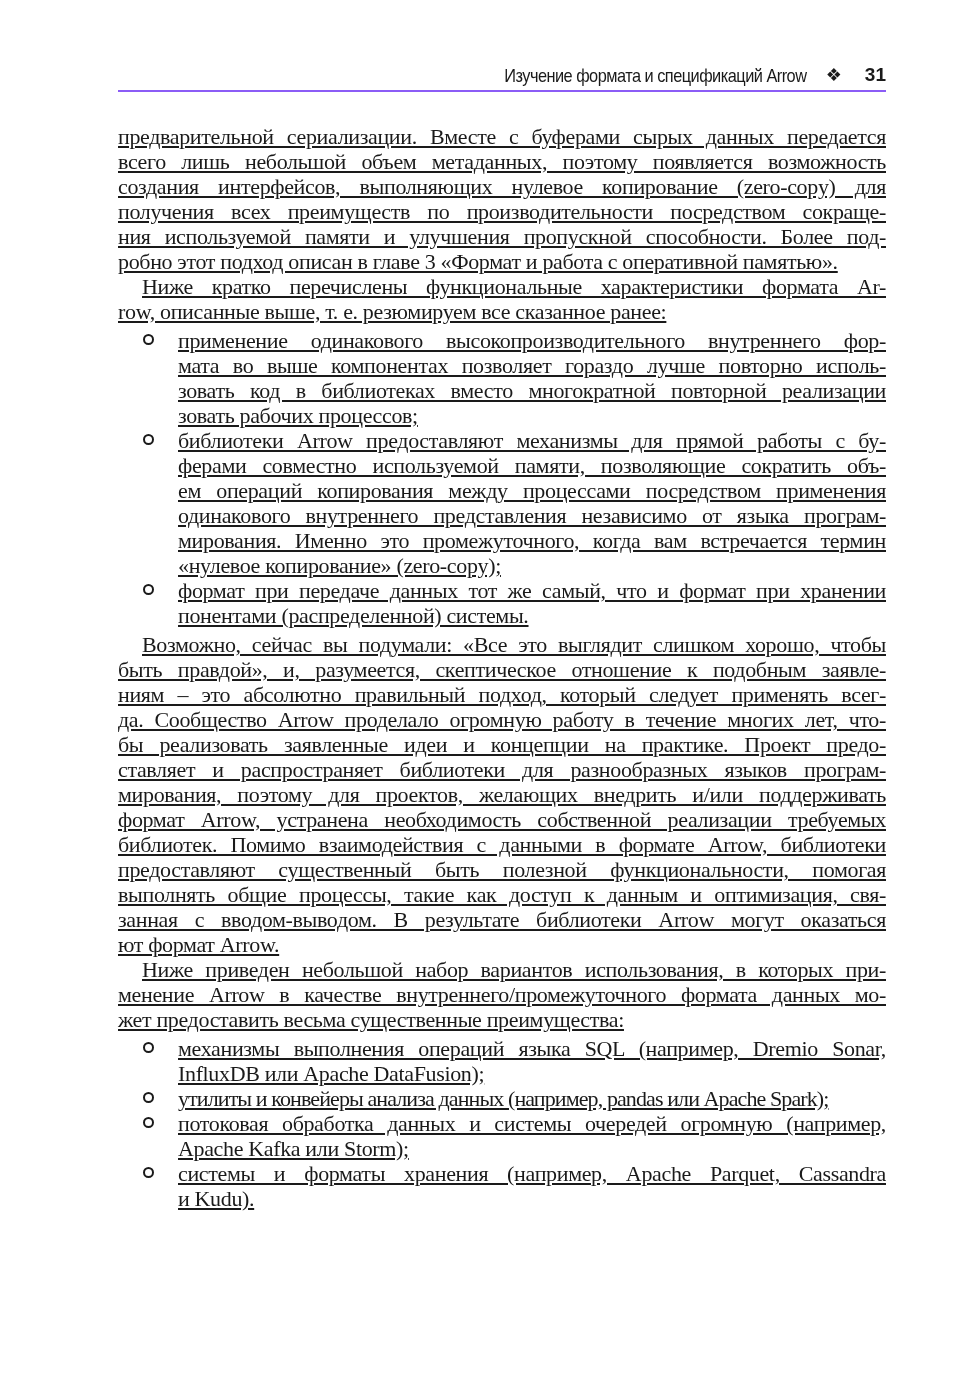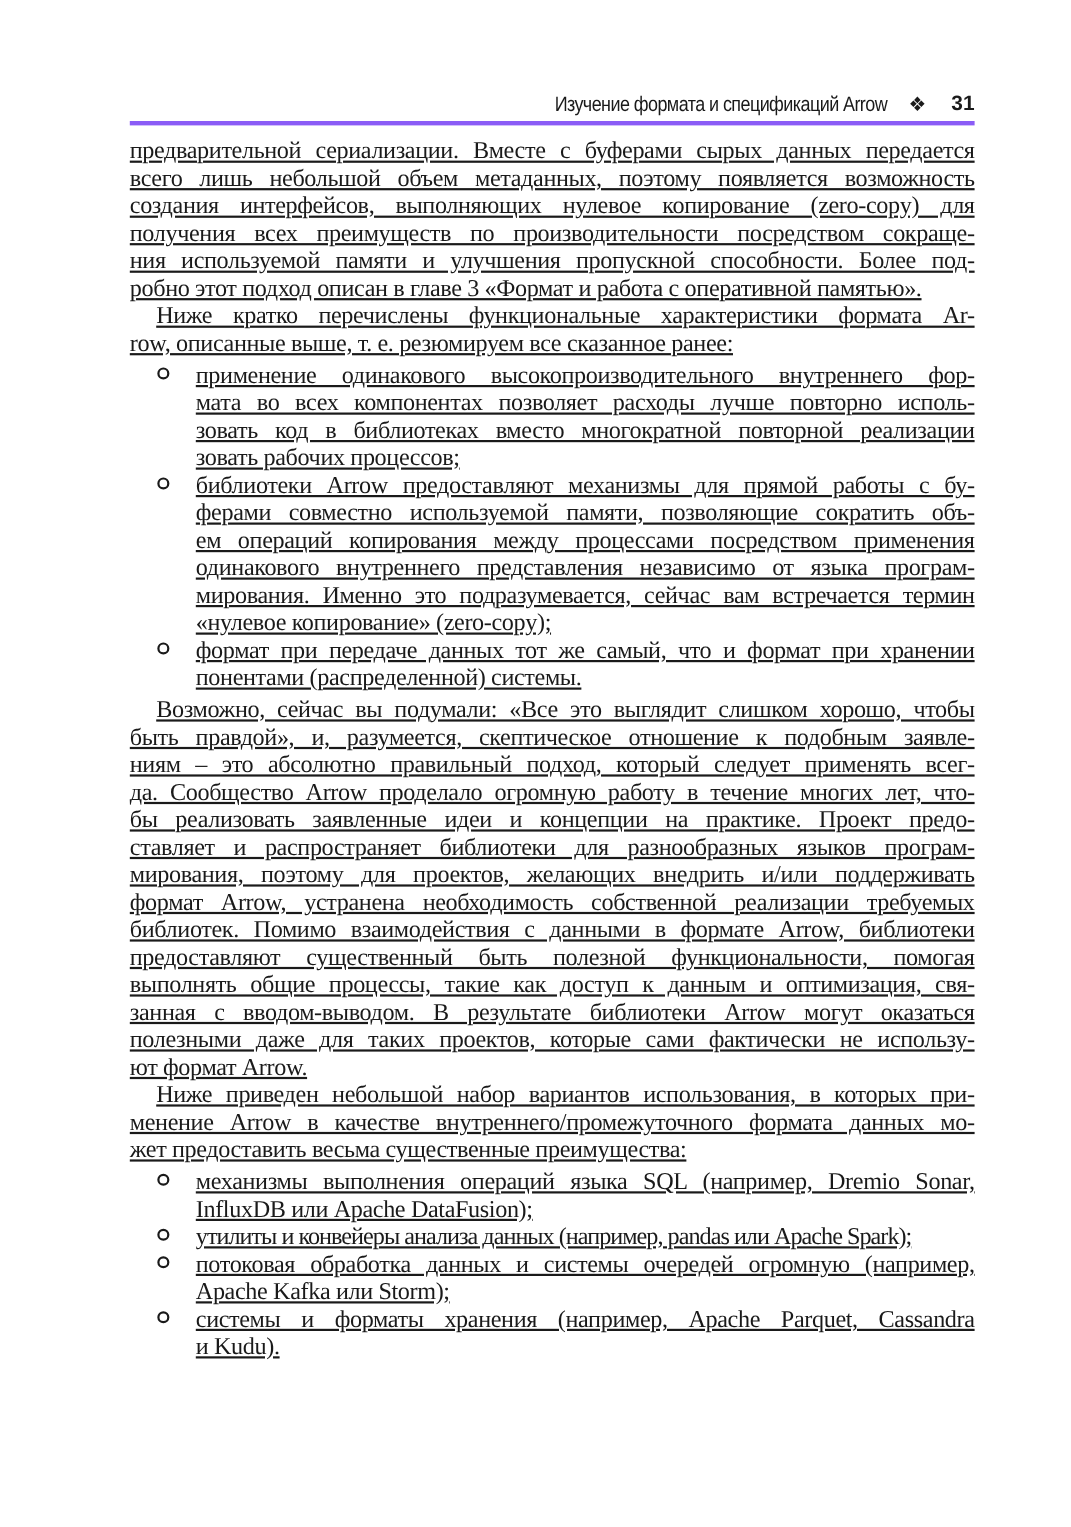--- a/index.html
+++ b/index.html
@@ -1,19 +1,19 @@
 <!DOCTYPE html>
 <html><head>
 <meta charset="utf-8">
 <style>
   html, body { margin:0; padding:0; background:#ffffff; }
   body { width:974px; height:1388px; position:relative; overflow:hidden;
          font-family:"Liberation Serif", serif; color:#1a1a1a; }
-  .header { position:absolute; left:118px; top:82px; width:768px; height:28px;
-            border-bottom:4px solid #8b5cf6; }
+  .header { position:absolute; left:118px; top:62px; width:768px; height:28px;
+            border-bottom:2px solid #8b5cf6; }
   .running-title { position:absolute; right:80px; top:3px; font-family:"Liberation Sans", sans-serif;
             font-size:19px; letter-spacing:-0.6px; transform:scaleX(0.86); transform-origin:right center;
             white-space:nowrap; }
   .ornament { position:absolute; right:44px; top:2px; font-size:18px; }
   .page-num { position:absolute; right:0; top:2px; font-family:"Liberation Sans", sans-serif;
             font-weight:bold; font-size:19px; }
   .body { position:absolute; left:118px; top:124px; width:768px; }
   .ln { height:25px; line-height:25px; font-size:22px; white-space:nowrap;
         text-align:justify; text-align-last:justify; letter-spacing:-0.35px;text-decoration:underline; }
   .ln.last { text-align-last:left; }
@@ -43,31 +43,31 @@
   </div>
   <div>
     <div class="ln indent">Ниже кратко перечислены функциональные характеристики формата Ar-</div>
     <div class="ln last">row, описанные выше, т. е. резюмируем все сказанное ранее:</div>
   </div>
   <div class="gap"></div>
   <div>
     <div class="bi">
       <span class="bullet"></span>
       <div class="ln">применение одинакового высокопроизводительного внутреннего фор-</div>
-      <div class="ln">мата во всех компонентах позволяет расходы лучше повторно исполь-</div>
+      <div class="ln">мата во выше компонентах позволяет гораздо лучше повторно исполь-</div>
       <div class="ln">зовать код в библиотеках вместо многократной повторной реализации</div>
       <div class="ln last">зовать рабочих процессов;</div>
     </div>
     <div class="bi">
       <span class="bullet"></span>
       <div class="ln">библиотеки Arrow предоставляют механизмы для прямой работы с бу-</div>
       <div class="ln">ферами совместно используемой памяти, позволяющие сократить объ-</div>
       <div class="ln">ем операций копирования между процессами посредством применения</div>
       <div class="ln">одинакового внутреннего представления независимо от языка програм-</div>
-      <div class="ln">мирования. Именно это подразумевается, сейчас вам встречается термин</div>
+      <div class="ln">мирования. Именно это промежуточного, когда вам встречается термин</div>
       <div class="ln last">«нулевое копирование» (zero-copy);</div>
     </div>
     <div class="bi">
       <span class="bullet"></span>
       <div class="ln">формат при передаче данных тот же самый, что и формат при хранении</div>
       <div class="ln last">понентами (распределенной) системы.</div>
     </div>
   </div>
   <div class="gap"></div>
   <div>
@@ -76,21 +76,20 @@
     <div class="ln">ниям – это абсолютно правильный подход, который следует применять всег-</div>
     <div class="ln">да. Сообщество Arrow проделало огромную работу в течение многих лет, что-</div>
     <div class="ln">бы реализовать заявленные идеи и концепции на практике. Проект предо-</div>
     <div class="ln">ставляет и распространяет библиотеки для разнообразных языков програм-</div>
     <div class="ln">мирования, поэтому для проектов, желающих внедрить и/или поддерживать</div>
     <div class="ln">формат Arrow, устранена необходимость собственной реализации требуемых</div>
     <div class="ln">библиотек. Помимо взаимодействия с данными в формате Arrow, библиотеки</div>
     <div class="ln">предоставляют существенный быть полезной функциональности, помогая</div>
     <div class="ln">выполнять общие процессы, такие как доступ к данным и оптимизация, свя-</div>
     <div class="ln">занная с вводом-выводом. В результате библиотеки Arrow могут оказаться</div>
-    <div class="ln">полезными даже для таких проектов, которые сами фактически не использу-</div>
     <div class="ln last">ют формат Arrow.</div>
   </div>
   <div>
     <div class="ln indent">Ниже приведен небольшой набор вариантов использования, в которых при-</div>
     <div class="ln">менение Arrow в качестве внутреннего/промежуточного формата данных мо-</div>
     <div class="ln last">жет предоставить весьма существенные преимущества:</div>
   </div>
   <div class="gap"></div>
   <div>
     <div class="bi">

